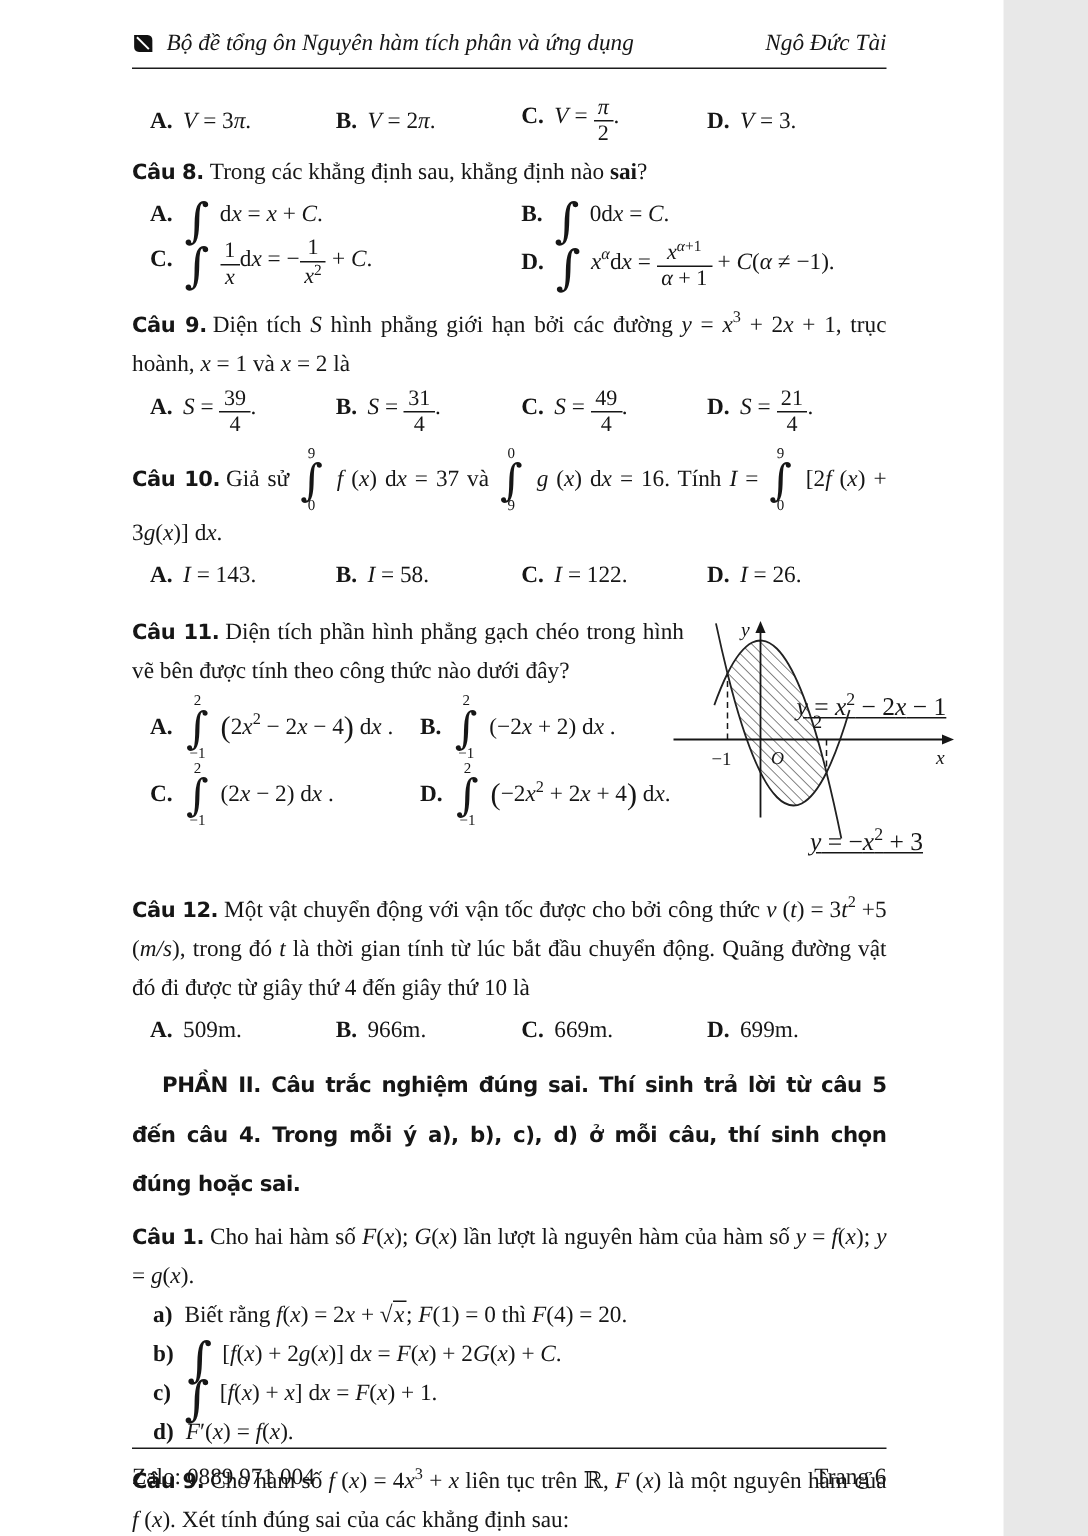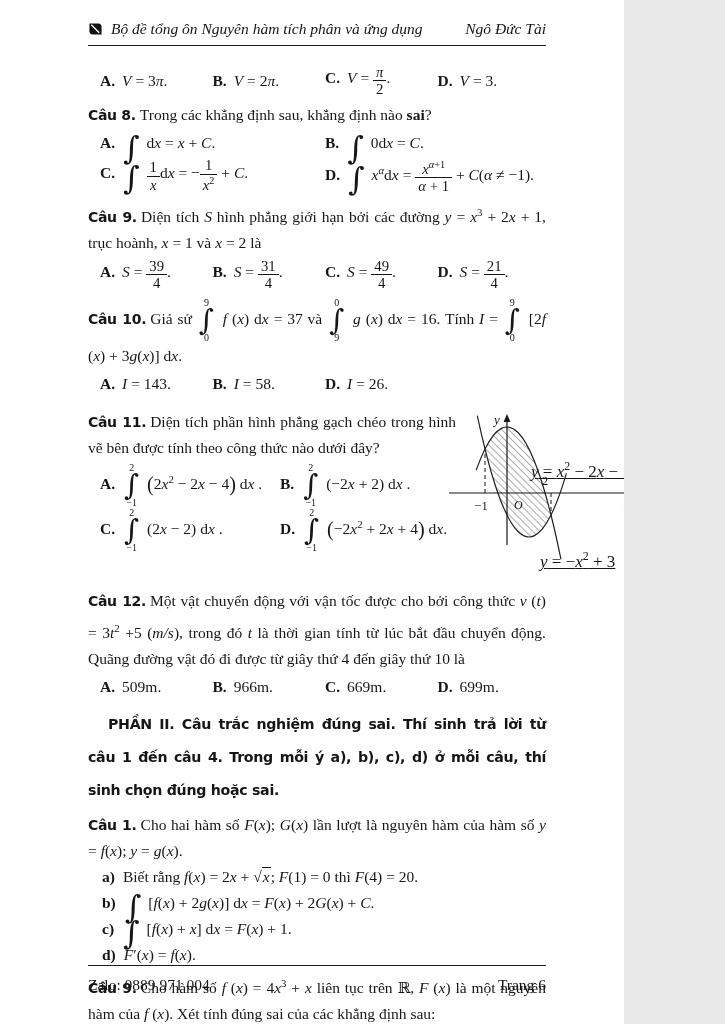--- a/index.html
+++ b/index.html
@@ -1,17 +1,17 @@
 <!DOCTYPE html>
 <html><head>
 <meta charset="utf-8">
 <style>
   html,body{margin:0;padding:0;background:#e8e8e8;}
-  .page{width:602px;height:1024px;position:relative;background:#ffffff;color:#161616;
-        font-family:"Liberation Serif","DejaVu Serif",serif;font-size:15.5px;line-height:26px;overflow:hidden;padding-left:22px;}
+  .page{width:669px;height:1024px;position:relative;background:#ffffff;color:#161616;
+        font-family:"Liberation Serif","DejaVu Serif",serif;font-size:15.5px;line-height:26px;overflow:hidden;}
   .inner{position:absolute;left:88px;right:78px;top:0;}
 
   
   .hdr{display:flex;align-items:center;gap:8px;padding-top:16px;font-style:italic;}
   .hauthor{margin-left:auto;}
   .hrule{border-bottom:1.7px solid #1c1c1c;margin-top:3px;}
   .ftr-wrap{position:absolute;left:88px;right:78px;bottom:26px;}
   .frule{border-top:1.7px solid #1c1c1c;margin-bottom:6px;}
   .ftr{display:flex;justify-content:space-between;}
 
@@ -103,20 +103,21 @@
             <span class="s">∫</span>
             <span class="b">9</span>
           </span> <i>g</i> (<i>x</i>) d<i>x</i> = 16. Tính <i>I</i> = <span class="intg">
             <span class="t">9</span>
             <span class="s">∫</span>
             <span class="b">0</span>
           </span> [2<i>f</i> (<i>x</i>) + 3<i>g</i>(<i>x</i>)] d<i>x</i>.</span></p>
     <div class="opts c4 mtC">
         <span class="opt"><b class="ol">A.</b><span class="oc"><i>I</i> = 143.</span></span>
         <span class="opt"><b class="ol">B.</b><span class="oc"><i>I</i> = 58.</span></span>
+        <span class="opt"><b class="ol">C.</b><span class="oc"><i>I</i> = 122.</span></span>
         <span class="opt"><b class="ol">D.</b><span class="oc"><i>I</i> = 26.</span></span>
       </div>
 
     <div class="q11row">
       <div class="q11l">
         <p class="q"><b class="qlabel">Câu 11.</b><span>Diện tích phần hình phẳng gạch chéo trong hình vẽ bên được tính theo công thức nào dưới đây?</span></p>
         <div class="opts c2 mtC">
             <span class="opt"><b class="ol">A.</b><span class="oc"><span class="intg">
                   <span class="t">2</span>
                   <span class="s">∫</span>
@@ -174,21 +175,21 @@
     </div>
 
     <p class="q mtD"><b class="qlabel">Câu 12.</b><span>Một vật chuyển động với vận tốc được cho bởi công thức <i>v</i> (<i>t</i>) = 3<i>t</i><sup>2</sup> +5 (<i>m/s</i>), trong đó <i>t</i> là thời gian tính từ lúc bắt đầu chuyển động. Quãng đường vật đó đi được từ giây thứ 4 đến giây thứ 10 là</span></p>
     <div class="opts c4 mtC">
         <span class="opt"><b class="ol">A.</b><span class="oc">509m.</span></span>
         <span class="opt"><b class="ol">B.</b><span class="oc">966m.</span></span>
         <span class="opt"><b class="ol">C.</b><span class="oc">669m.</span></span>
         <span class="opt"><b class="ol">D.</b><span class="oc">699m.</span></span>
       </div>
 
-    <p class="part2">PHẦN II. Câu trắc nghiệm đúng sai. Thí sinh trả lời từ câu 1 đến câu 4. Trong mỗi ý a), b), c), d) ở mỗi câu, thí sinh chọn đúng hoặc sai.</p>
+    <p class="part2">PHẦN II. Câu trắc nghiệm đúng sai. Thí sinh trả lời từ câu 5 đến câu 4. Trong mỗi ý a), b), c), d) ở mỗi câu, thí sinh chọn đúng hoặc sai.</p>
 
     <p class="q mtB"><b class="qlabel">Câu 1.</b><span>Cho hai hàm số <i>F</i>(<i>x</i>); <i>G</i>(<i>x</i>) lần lượt là nguyên hàm của hàm số <i>y</i> = <i>f</i>(<i>x</i>); <i>y</i> = <i>g</i>(<i>x</i>).</span></p>
     <div>
         <div class="sub"><b class="sl">a)</b><span>Biết rằng <i>f</i>(<i>x</i>) = 2<i>x</i> + <span class="sqrt">√<span class="rad"><i>x</i></span></span>; <i>F</i>(1) = 0 thì <i>F</i>(4) = 20.</span></div>
         <div class="sub"><b class="sl">b)</b><span><span class="bi">∫</span> [<i>f</i>(<i>x</i>) + 2<i>g</i>(<i>x</i>)] d<i>x</i> = <i>F</i>(<i>x</i>) + 2<i>G</i>(<i>x</i>) + <i>C</i>.</span></div>
         <div class="sub"><b class="sl">c)</b><span><span class="bi">∫</span> [<i>f</i>(<i>x</i>) + <i>x</i>] d<i>x</i> = <i>F</i>(<i>x</i>) + 1.</span></div>
         <div class="sub"><b class="sl">d)</b><span><i>F</i>′(<i>x</i>) = <i>f</i>(<i>x</i>).</span></div>
       </div>
 
     <p class="q mtC"><b class="qlabel">Câu 9.</b><span>Cho hàm số <i>f</i> (<i>x</i>) = 4<i>x</i><sup>3</sup> + <i>x</i> liên tục trên ℝ, <i>F</i> (<i>x</i>) là một nguyên hàm của <i>f</i> (<i>x</i>). Xét tính đúng sai của các khẳng định sau:</span></p>

